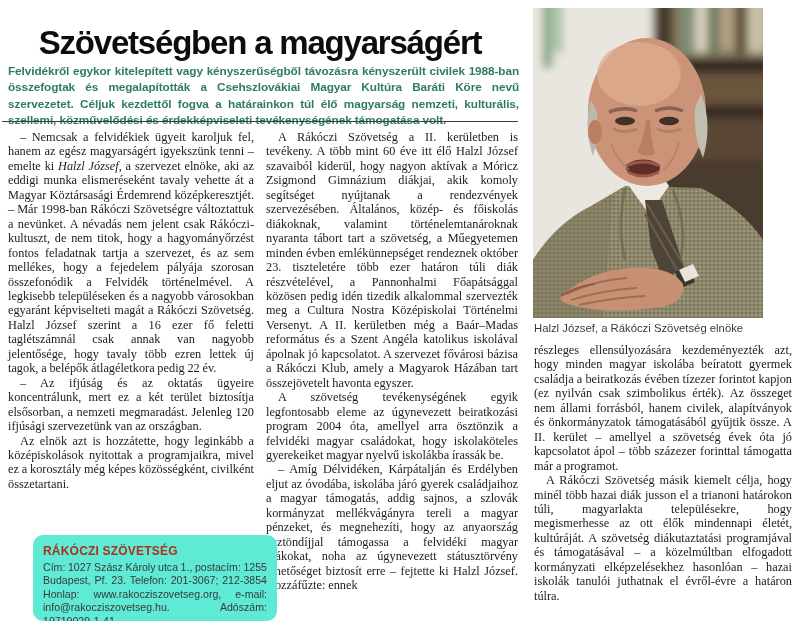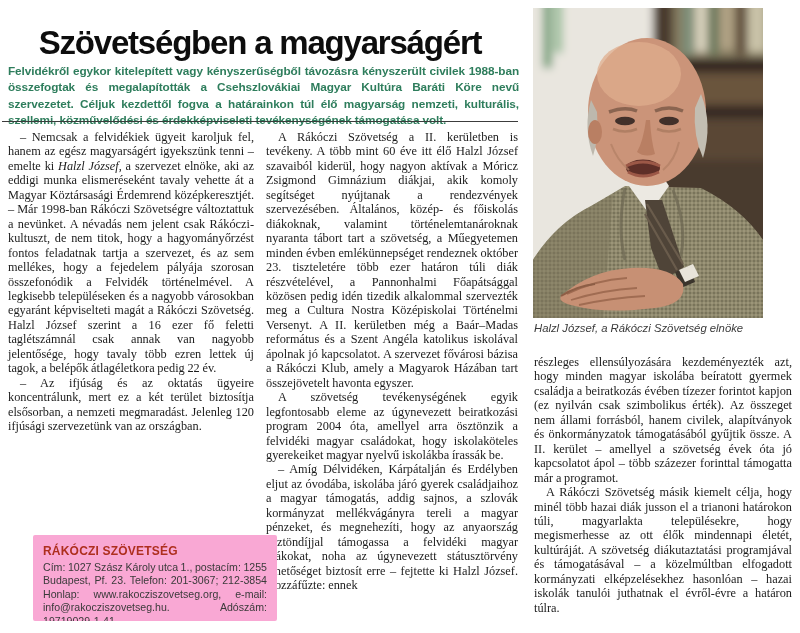--- a/index.html
+++ b/index.html
@@ -13,50 +13,51 @@
         font-size:11.8px;line-height:16.4px;color:#2e7d5c;text-align:justify;
         letter-spacing:-0.1px;}
   .rule{position:absolute;left:2px;top:121px;width:516px;height:0;
         border-top:1px solid #3c3c3c;}
   .col{position:absolute;top:130px;text-align:justify;
        font-size:12.3px;line-height:14.45px;color:#1b1b1b;word-spacing:-0.3px;}
   .col p{margin:0;text-indent:12px;}
   .col p.noindent{text-indent:0;}
   #col1{left:8px;width:246px;}
   #col2{left:266px;width:252px;}
-  #col3{left:534px;width:258px;top:355px;}
+  #col3{left:534px;width:258px;top:343px;}
   .byline{text-align:right;font-variant:small-caps;letter-spacing:0.4px;margin-top:0;}
   .photo{position:absolute;left:533px;top:8px;width:230px;height:310px;overflow:hidden;
          background:#d8d4cb;}
   .photo svg{display:block;}
   .caption{position:absolute;left:534px;top:322px;width:258px;
-           font-family:"Liberation Sans",sans-serif;font-style:italic;
+           font-family:"Liberation Sans",sans-serif;
            font-size:11.3px;color:#3a3a3a;}
   .infobox{position:absolute;left:33px;top:535px;width:224px;height:68px;
-           background:#f9a8d4;padding:9px 10px;border-radius:2px;overflow:hidden;}
+           background:#5eead4;padding:9px 10px;border-radius:10px;overflow:hidden;}
   .infobox h3{margin:0 0 3px 0;font-family:"Liberation Sans",sans-serif;
               font-size:12px;font-weight:bold;color:#ae2f1e;letter-spacing:0.2px;}
   .infobox .ib-body{font-family:"Liberation Sans",sans-serif;font-size:10.6px;
                     line-height:13.4px;color:#3a3a3a;text-align:justify;word-spacing:-0.4px;}
   i{font-style:italic;}
 </style>
 </head>
 <body>
 
 <div class="page">
 
   <h1 class="title">Szövetségben a magyarságért</h1>
 
   <p class="lead">Felvidékről egykor kitelepített vagy kényszerűségből távozásra kényszerült civilek 1988-ban összefogtak és megalapították a Csehszlovákiai Magyar Kultúra Baráti Köre nevű szervezetet. Céljuk kezdettől fogva a határainkon túl élő magyarság nemzeti, kulturális, szellemi, közművelődési és érdekképviseleti tevékenységének támogatása volt.</p>
 
   <div class="rule"></div>
 
   <div class="col" id="col1">
     <p><span>– Nemcsak a felvidékiek ügyeit karoljuk fel, hanem az egész magyarságért igyekszünk tenni – emelte ki </span><i>Halzl József</i><span>, a szervezet elnöke, aki az eddigi munka elismeréseként tavaly vehette át a Magyar Köztársasági Érdemrend középkeresztjét. – Már 1998-ban Rákóczi Szövetségre változtattuk a nevünket. A névadás nem jelent csak Rákóczi-kultuszt, de nem titok, hogy a hagyományőrzést fontos feladatnak tartja a szervezet, és az sem mellékes, hogy a fejedelem pályája szorosan összefonódik a Felvidék történelmével. A legkisebb településeken és a nagyobb városokban egyaránt képviselteti magát a Rákóczi Szövetség. Halzl József szerint a 16 ezer fő feletti taglétszámnál csak annak van nagyobb jelentősége, hogy tavaly több ezren lettek új tagok, a belépők átlagéletkora pedig 22 év.</span></p>
     <p>– Az ifjúság és az oktatás ügyeire koncentrálunk, mert ez a két terület biztosítja elsősorban, a nemzeti megmaradást. Jelenleg 120 ifjúsági szervezetünk van az országban.</p>
+    <p>Az elnök azt is hozzátette, hogy leginkább a középiskolások nyitottak a programjaikra, mivel ez a korosztály még képes közösségként, civilként összetartani.</p>
   </div>
 
   <div class="col" id="col2">
     <p>A Rákóczi Szövetség a II. kerületben is tevékeny. A több mint 60 éve itt élő Halzl József szavaiból kiderül, hogy nagyon aktívak a Móricz Zsigmond Gimnázium diákjai, akik komoly segítséget nyújtanak a rendezvények szervezésében. Általános, közép- és főiskolás diákoknak, valamint történelemtanároknak nyaranta tábort tart a szövetség, a Műegyetemen minden évben emlékünnepséget rendeznek október 23. tiszteletére több ezer határon túli diák részvételével, a Pannonhalmi Főapátsággal közösen pedig idén tizedik alkalommal szervezték meg a Cultura Nostra Középiskolai Történelmi Versenyt. A II. kerületben még a Baár–Madas református és a Szent Angéla katolikus iskolával ápolnak jó kapcsolatot. A szervezet fővárosi bázisa a Rákóczi Klub, amely a Magyarok Házában tart összejövetelt havonta egyszer.</p>
     <p>A szövetség tevékenységének egyik legfontosabb eleme az úgynevezett beiratkozási program 2004 óta, amellyel arra ösztönzik a felvidéki magyar családokat, hogy iskolaköteles gyerekeiket magyar nyelvű iskolákba írassák be.</p>
     <p>– Amíg Délvidéken, Kárpátalján és Erdélyben eljut az óvodába, iskolába járó gyerek családjaihoz a magyar támogatás, addig sajnos, a szlovák kormányzat mellékvágányra tereli a magyar pénzeket, és megnehezíti, hogy az anyaország ösztöndíjjal támogassa a felvidéki magyar diákokat, noha az úgynevezett státusztörvény lehetőséget biztosít erre – fejtette ki Halzl József. Hozzáfűzte: ennek</p>
   </div>
 
   <div class="photo">
     <svg width="230" height="310" viewBox="0 0 230 310" xmlns="http://www.w3.org/2000/svg">

